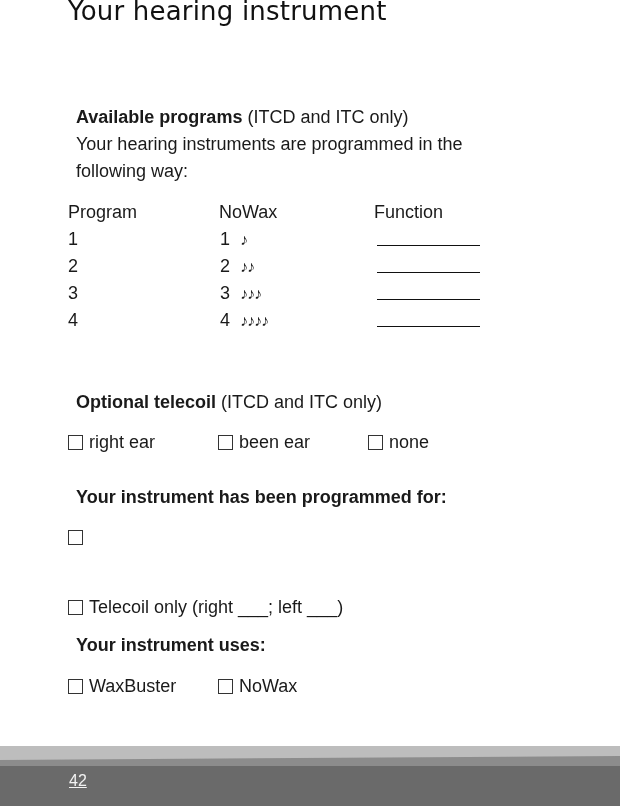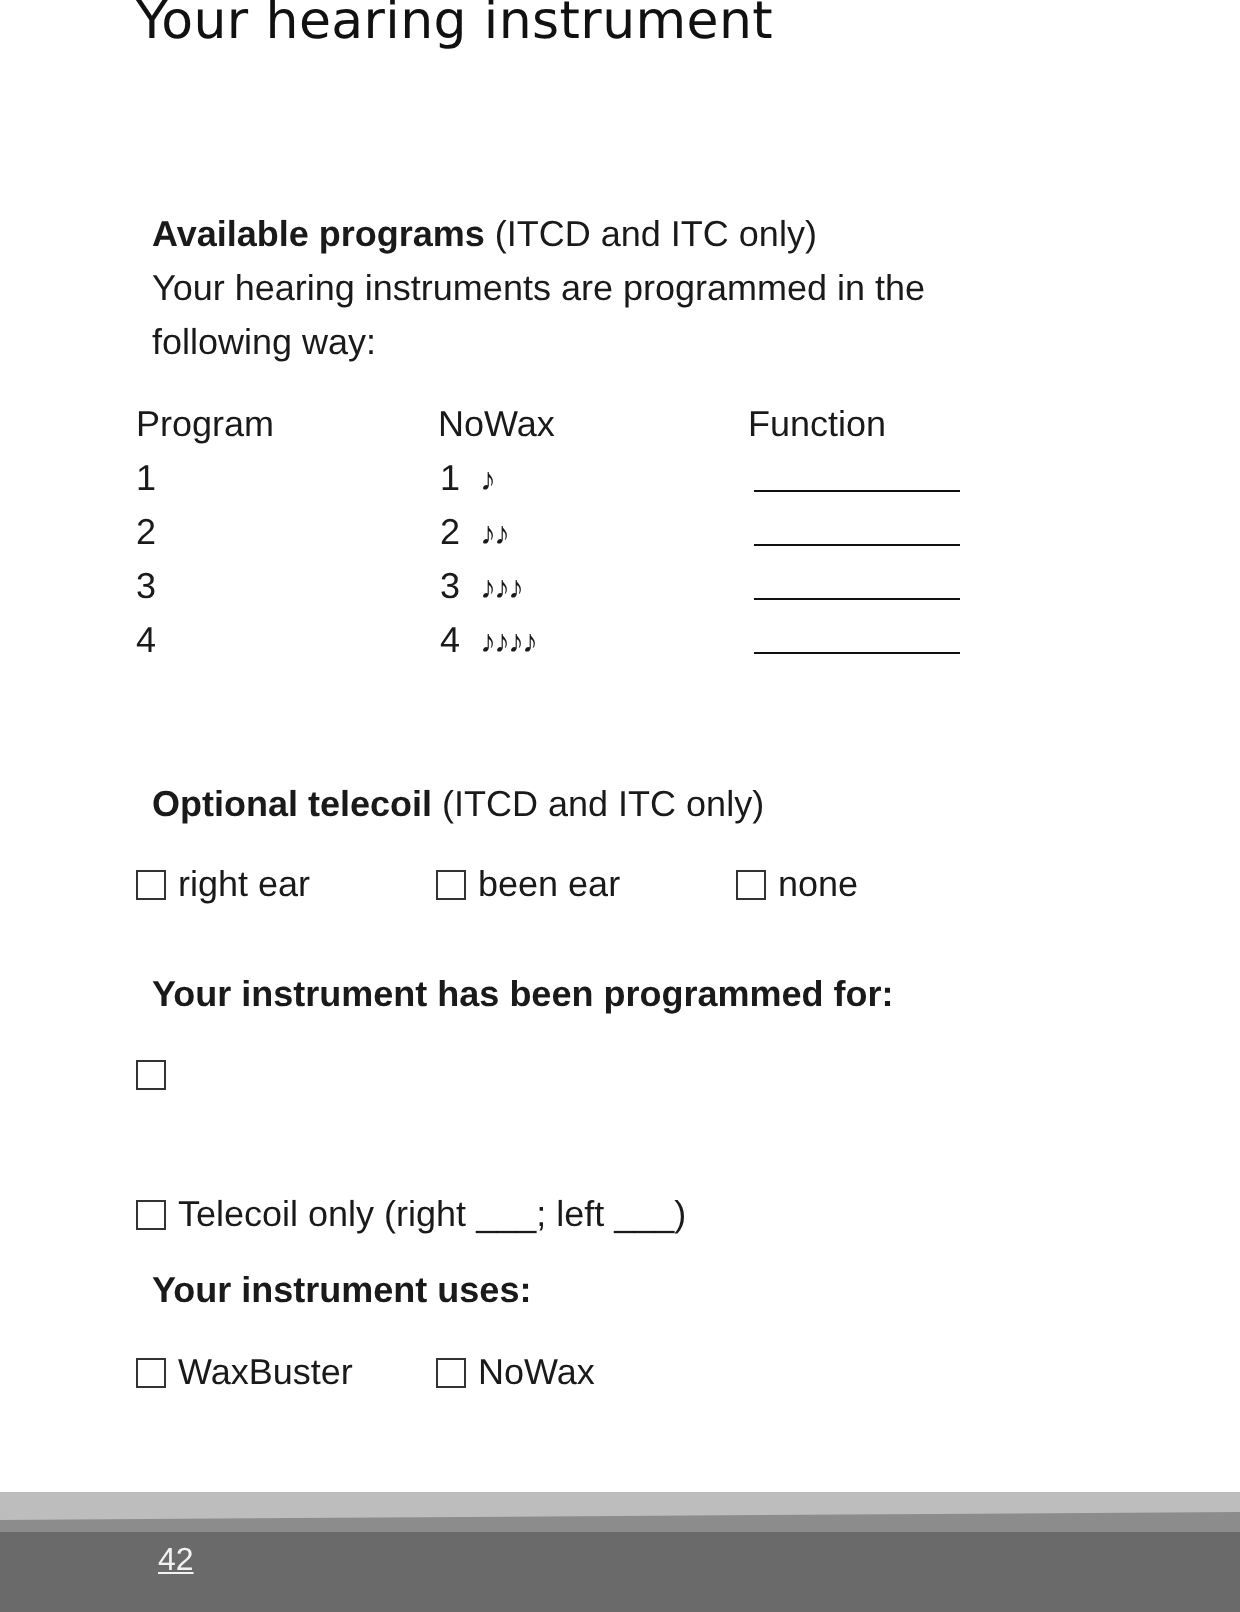--- a/index.html
+++ b/index.html
@@ -10,21 +10,21 @@
   .t { position:absolute; left:76px; font-size:18px; line-height:27px; white-space:nowrap;text-align:center; }
   .b { font-weight:bold; }
   .col { position:absolute; font-size:18px; line-height:27px; white-space:nowrap; }
   .note { font-size:16px; letter-spacing:-1px; }
   .line { position:absolute; left:377px; width:103px; border-top:1px solid #111; }
   .box { display:inline-block; width:15px; height:15px; border:1px solid #333; vertical-align:-2px; margin-right:6px; box-sizing:border-box; }
   .footer-light { position:absolute; left:0; top:746px; width:620px; height:14px; background:#bdbdbd; }
   .footer-mid { position:absolute; left:0; top:756px; width:620px; height:10px; background:#8c8c8c;
                 clip-path:polygon(0 40%, 100% 0, 100% 100%, 0 100%); }
   .footer-dark { position:absolute; left:0; top:766px; width:620px; height:40px; background:#6a6a6a; }
-  .pagenum { position:absolute; left:79px; top:772px; font-size:16px; color:#f2f2f2;text-decoration:underline; }
+  .pagenum { position:absolute; left:69px; top:772px; font-size:16px; color:#f2f2f2;text-decoration:underline; }
 </style>
 </head>
 <body>
 
 <div class="title">
   <div>Your hearing instrument</div>
 </div>
 
 <div class="t" style="top:104px;"><span class="b">Available programs</span><span> (ITCD and ITC only)</span></div>
 <div class="t" style="top:131px;">Your hearing instruments are programmed in the</div>

